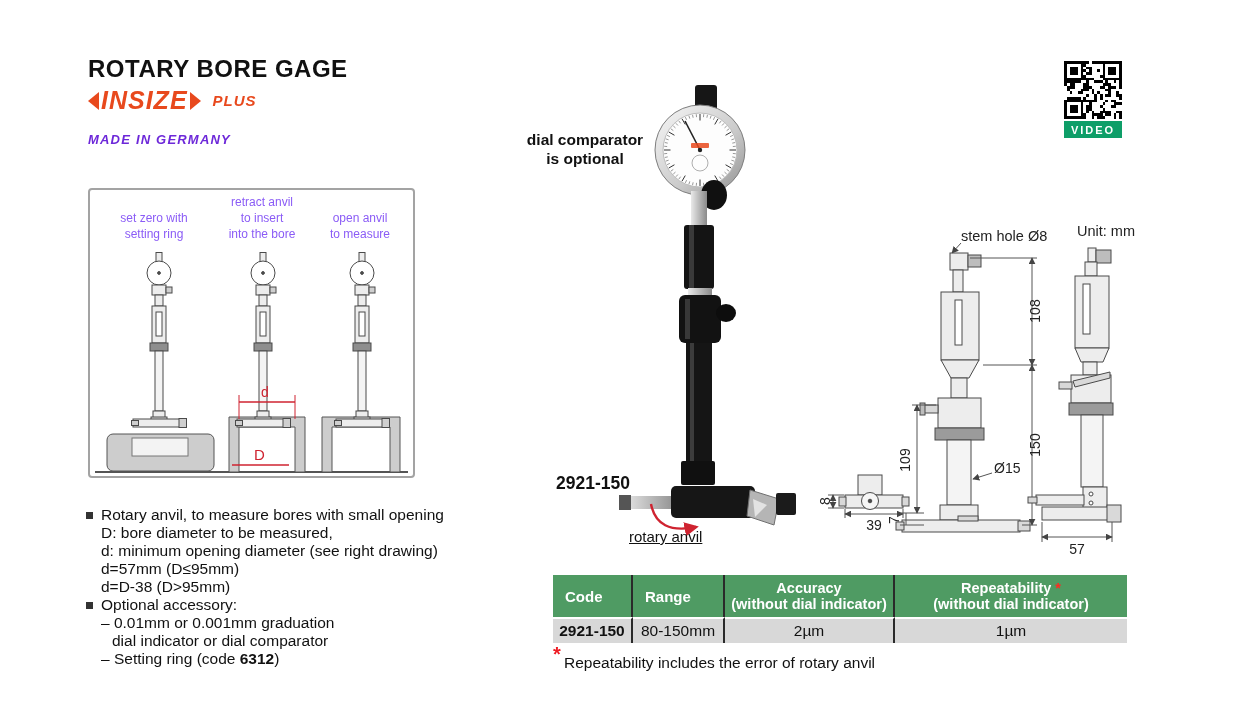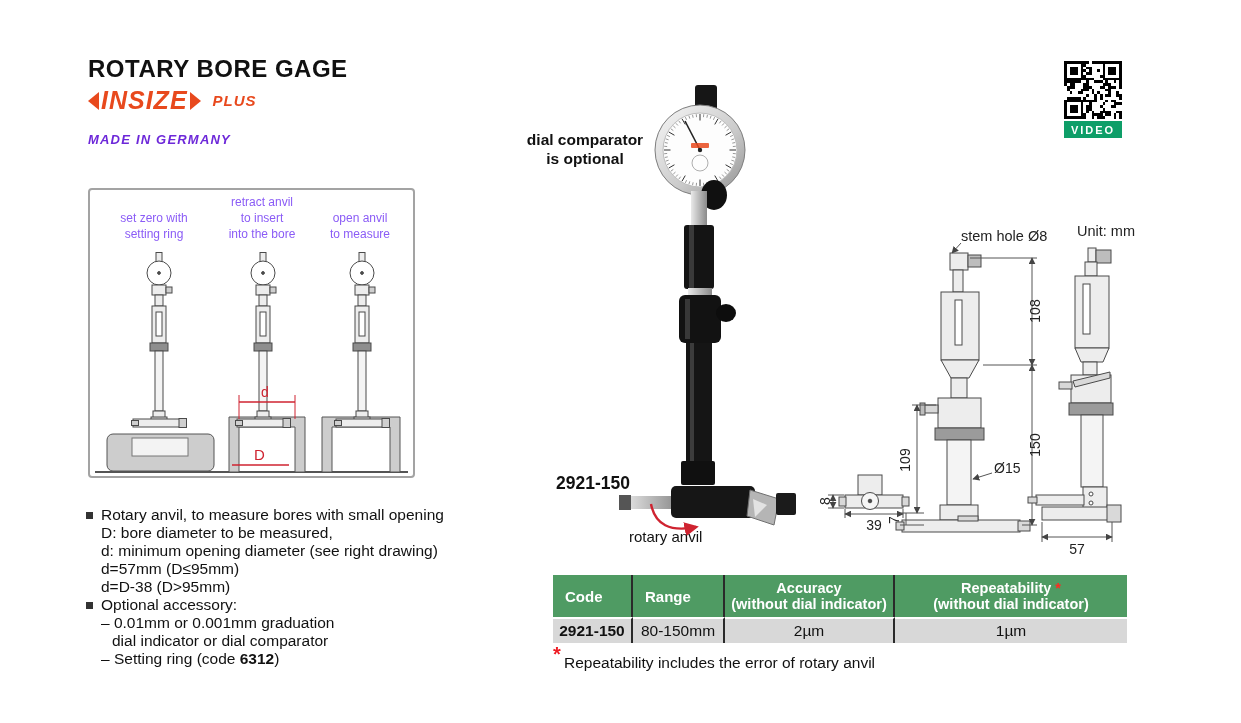--- a/index.html
+++ b/index.html
@@ -41,21 +41,21 @@
   .bullets { left:86px; top:506px; width:430px; font-size:15.5px; line-height:18px; color:#111; }
   .b-row { display:flex; align-items:flex-start; }
   .b-sq { flex:0 0 auto; width:7px; height:7px; background:#333; margin:6px 8px 0 0; }
   .b-ind { padding-left:15px; }
   .b-ind2 { padding-left:26px; }
   .bold { font-weight:bold; }
 
   
   .note { left:510px; top:130px; width:150px; text-align:center; font-weight:bold; font-size:15.5px; line-height:19px; color:#111; }
   .code-label { left:556px; top:473px; font-size:17.5px; font-weight:bold; color:#111; }
-  .anvil-label { left:629px; top:528px; font-size:15px; color:#111; }
+  .anvil-label { left:629px; top:528px; font-size:15px; color:#111;text-decoration:underline; }
   .photo-svg { left:595px; top:85px; width:210px; height:465px; }
 
   
   .draw-svg { left:820px; top:215px; width:320px; height:348px; }
   .unit-label { left:1077px; top:223px; font-size:14.5px; color:#222; }
   .stemhole-label { left:961px; top:228px; font-size:14.5px; color:#222; }
   .dim-txt { font-size:14px; fill:#222; font-family:"Liberation Sans", sans-serif; }
 
   
   .spec-table { left:553px; top:575px; width:686px; display:grid; grid-template-columns:80px 92px 170px 232px; grid-template-rows:42px 26px; }

